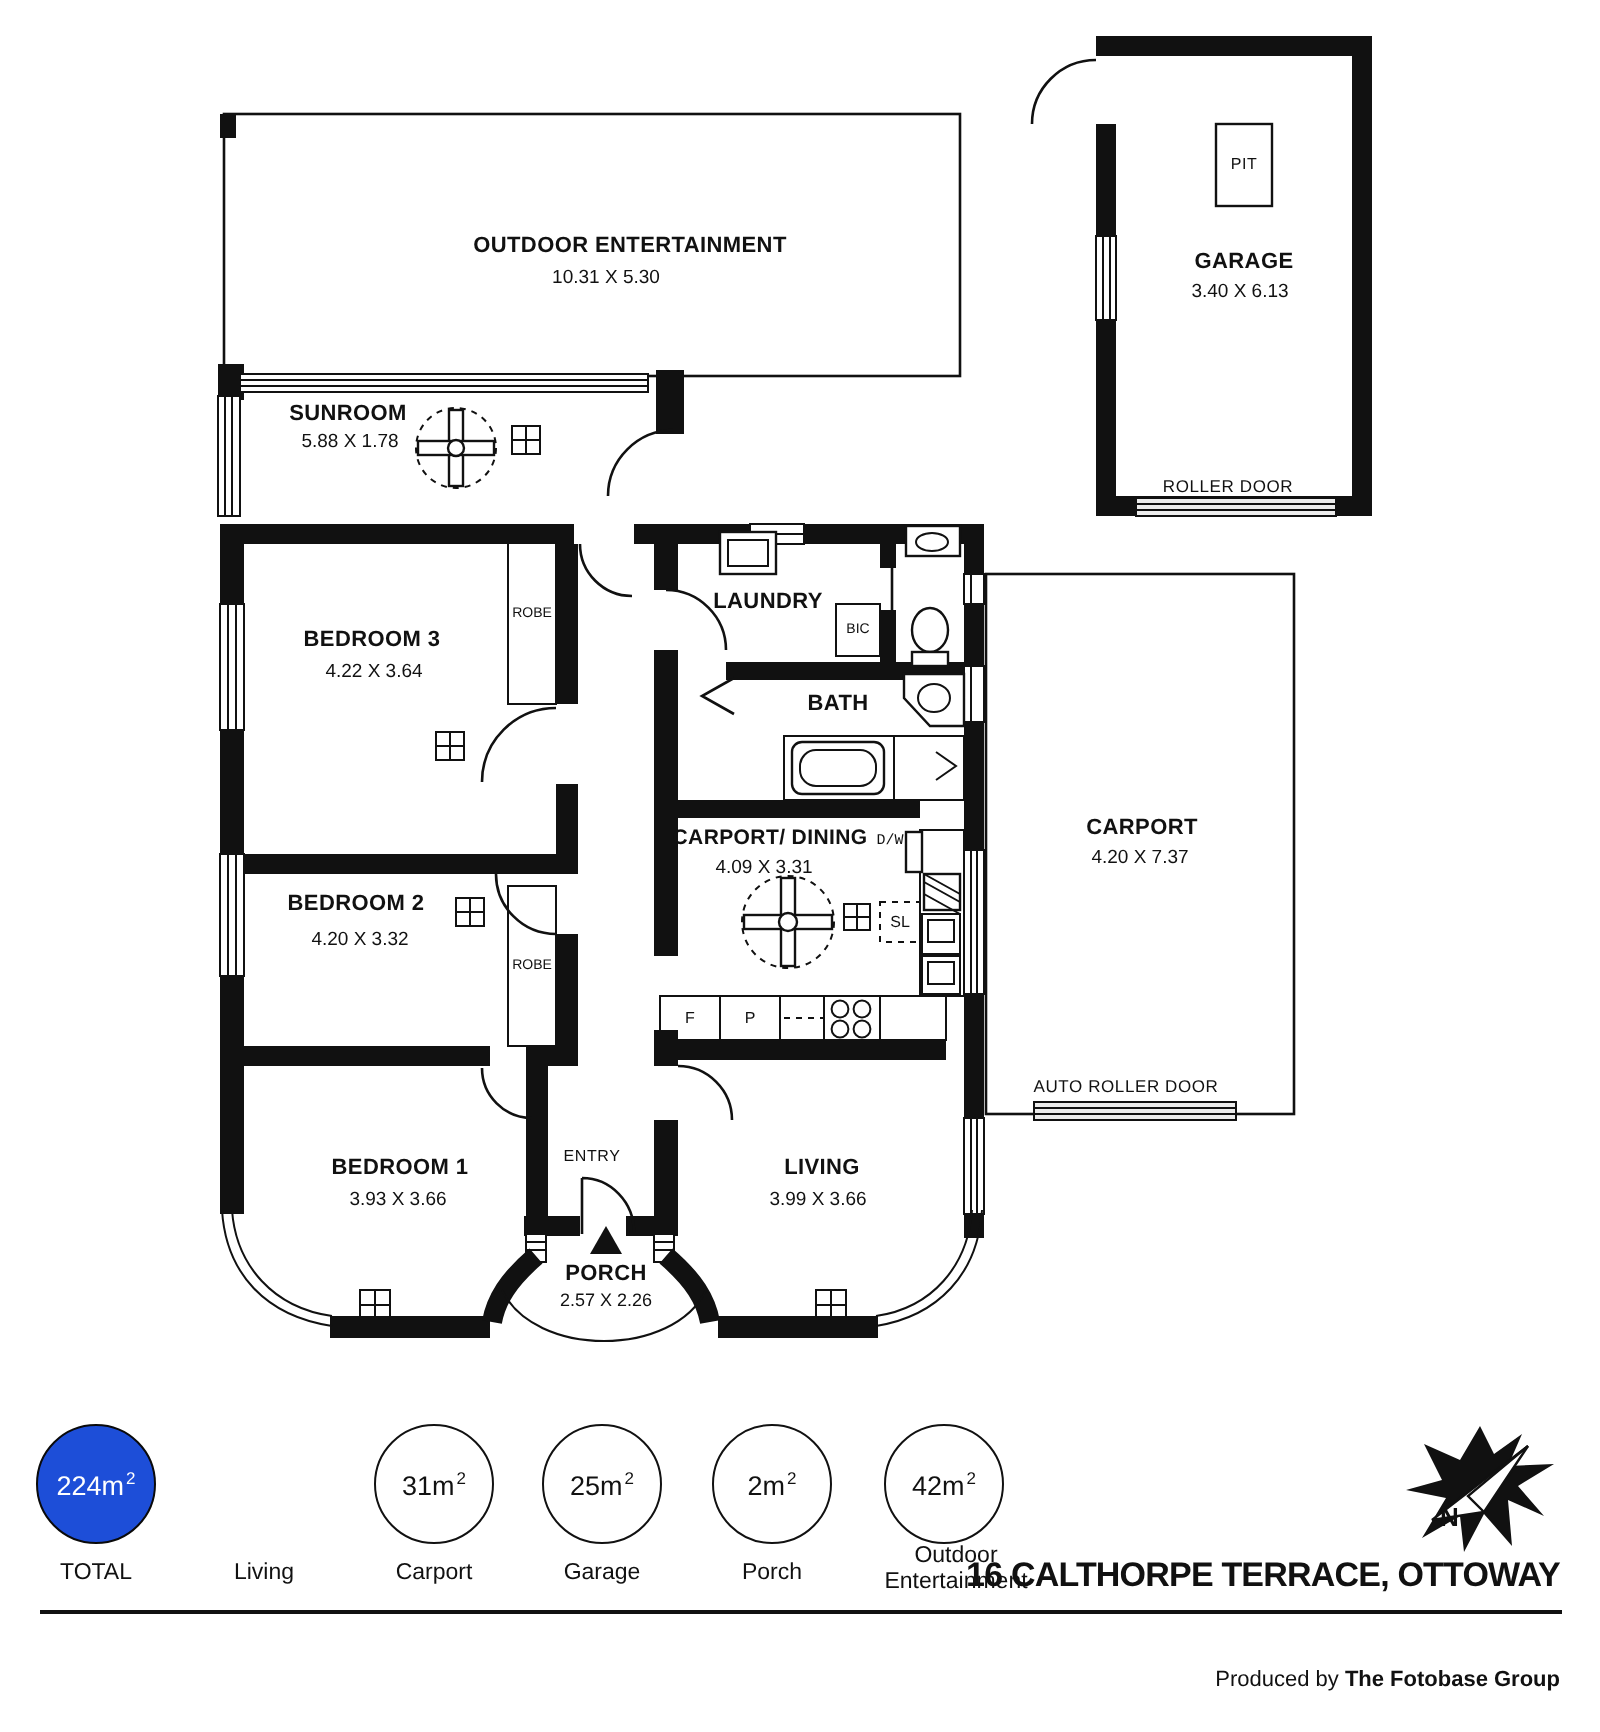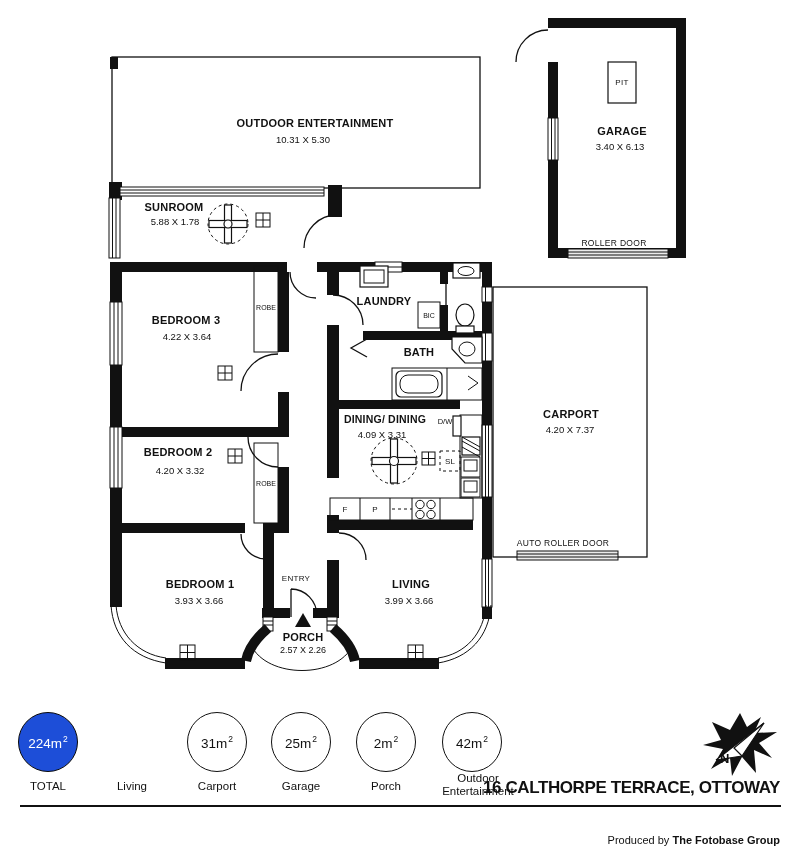--- a/index.html
+++ b/index.html
@@ -233,23 +233,23 @@
   <div class="lbl rdims" style="left:175px;top:221px;">5.88 X 1.78</div>
   <div class="lbl rname" style="left:186px;top:320px;">BEDROOM 3</div>
   <div class="lbl rdims" style="left:187px;top:336px;">4.22 X 3.64</div>
   <div class="lbl tiny" style="left:266px;top:307px;font-size:7px;">ROBE</div>
   <div class="lbl rname" style="left:384px;top:301px;">LAUNDRY</div>
   <div class="lbl tiny" style="left:429px;top:315px;font-size:7px;">BIC</div>
   <div class="lbl rname" style="left:419px;top:352px;">BATH</div>
   <div class="lbl rname" style="left:178px;top:452px;">BEDROOM 2</div>
   <div class="lbl rdims" style="left:180px;top:470px;">4.20 X 3.32</div>
   <div class="lbl tiny" style="left:266px;top:483px;font-size:7px;">ROBE</div>
-  <div class="lbl rname" style="left:385px;top:419px;font-size:10.5px;">DINING/ DINING</div>
+  <div class="lbl rname" style="left:385px;top:419px;font-size:10.5px;">CARPORT/ DINING</div>
   <div class="lbl rdims" style="left:382px;top:434px;">4.09 X 3.31</div>
-  <div class="lbl tiny" style="left:445px;top:421px;">D/W</div>
+  <div class="lbl tiny" style="left:445px;top:421px;font-family:Liberation Mono, monospace;">D/W</div>
   <div class="lbl tiny" style="left:450px;top:461px;font-size:8px;">SL</div>
   <div class="lbl tiny" style="left:345px;top:509px;font-size:8px;">F</div>
   <div class="lbl tiny" style="left:375px;top:509px;font-size:8px;">P</div>
   <div class="lbl rname" style="left:571px;top:414px;">CARPORT</div>
   <div class="lbl rdims" style="left:570px;top:429px;">4.20 X 7.37</div>
   <div class="lbl small" style="left:563px;top:543px;">AUTO ROLLER DOOR</div>
   <div class="lbl rname" style="left:200px;top:584px;">BEDROOM 1</div>
   <div class="lbl rdims" style="left:199px;top:600px;">3.93 X 3.66</div>
   <div class="lbl small" style="left:296px;top:578px;font-size:8px;">ENTRY</div>
   <div class="lbl rname" style="left:411px;top:584px;">LIVING</div>

